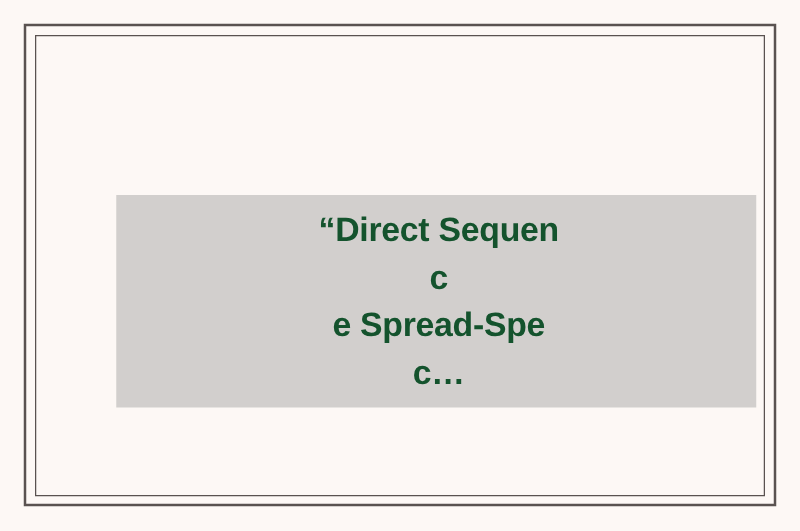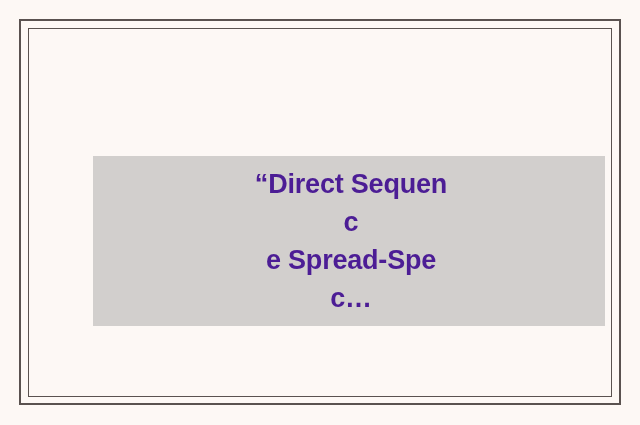--- a/index.html
+++ b/index.html
@@ -66,21 +66,21 @@
     height: 170px;
     background: #d2cfcd;
     display: flex;
     align-items: center;
     justify-content: center;
     box-sizing: border-box;
     overflow: hidden;
   }
 
   .placeholder-caption {
-    color: #4c1d95;
+    color: #14532d;
     font-family: "Liberation Sans", "DejaVu Sans", sans-serif;
     font-weight: bold;
     font-size: 27px;
     line-height: 38px;
     text-align: center;
     letter-spacing: -0.2px;
     width: 200px;
     word-break: break-all;
     white-space: pre-wrap;
     margin: 0;

